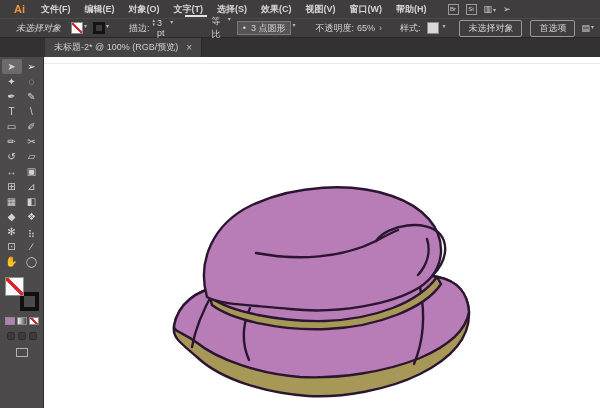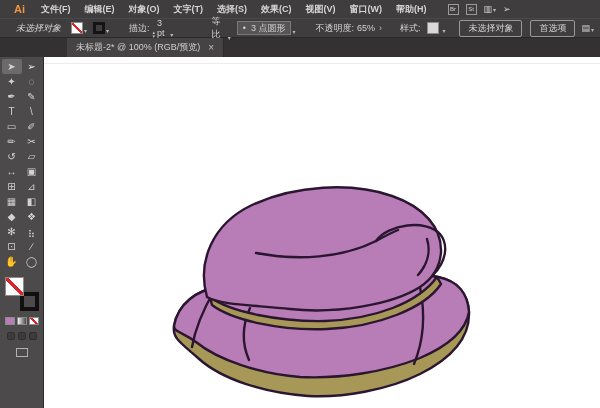--- a/index.html
+++ b/index.html
@@ -18,34 +18,34 @@
   .chev { font-size:6px; color:#b8b8b8; margin-left:1px; }
 
   .controlbar { height:20px; background:var(--ui_bar); border-top:1px solid #4a484a;
                 border-bottom:1px solid #2a282a; display:flex; align-items:center;
                 font-size:9px; color:var(--ui_text); }
   .cb-status { margin:0 10px 0 16px; white-space:nowrap;font-style:italic; }
   .swatch { width:12px; height:12px; border:1px solid #8b8b8b; background:#fff; }
   .swatch.none-fill { background:
       linear-gradient(45deg, transparent 44%, var(--none_red) 44%, var(--none_red) 58%, transparent 58%), #fff; }
   .swatch.stroke-proxy { background:var(--ui_bar); border:3px solid #141414; }
-  .cb-group { display:flex; align-items:flex-end; margin-right:6px; }
+  .cb-group { display:flex; align-items:flex-start; margin-right:6px; }
   .cb-label { margin:0 3px 0 14px; white-space:nowrap; }
   .spinner { display:flex; flex-direction:column; line-height:4px; font-size:5px;
              color:#c0c0c0; margin-right:2px; }
   .stroke-line { width:26px; height:2px; background:#e2e2e2; margin:0 4px 0 6px; }
   .field { background:var(--field_bg); border:1px solid #7a787a; height:14px;
            display:flex; align-items:center; padding:0 5px; white-space:nowrap; }
   .btn { border:1px solid var(--button_border); border-radius:2px; padding:1px 8px;
          white-space:nowrap; margin-left:8px; color:var(--ui_text); }
   .flyout { margin:0 4px; color:#c0c0c0; }
   .style-swatch { width:12px; height:12px; background:var(--swatch_style);
                   border:1px solid #8b8b8b; margin:0 2px 0 4px; }
 
-  .tabbar { height:19px; background:var(--ui_tab_bar); display:flex; align-items:flex-end;padding-left:22px; }
+  .tabbar { height:19px; background:var(--ui_tab_bar); display:flex; align-items:flex-end; }
   .tab { height:19px; background:var(--ui_tab); color:#cfcfcf; font-size:9px;
          display:flex; align-items:center; padding:0 9px; margin-left:45px;
          border-right:1px solid #2a282a; white-space:nowrap; }
   .tab-close { margin-left:8px; color:#bdbdbd; font-size:10px; }
 
   
   .main { display:flex; height:351px; }
   .toolbar { width:44px; background:var(--ui_toolbar); border-right:1px solid #2e2c2e;
              padding-top:2px; display:flex; flex-direction:column; align-items:center; }
   .tools { display:grid; grid-template-columns:20px 20px; justify-content:center; }

